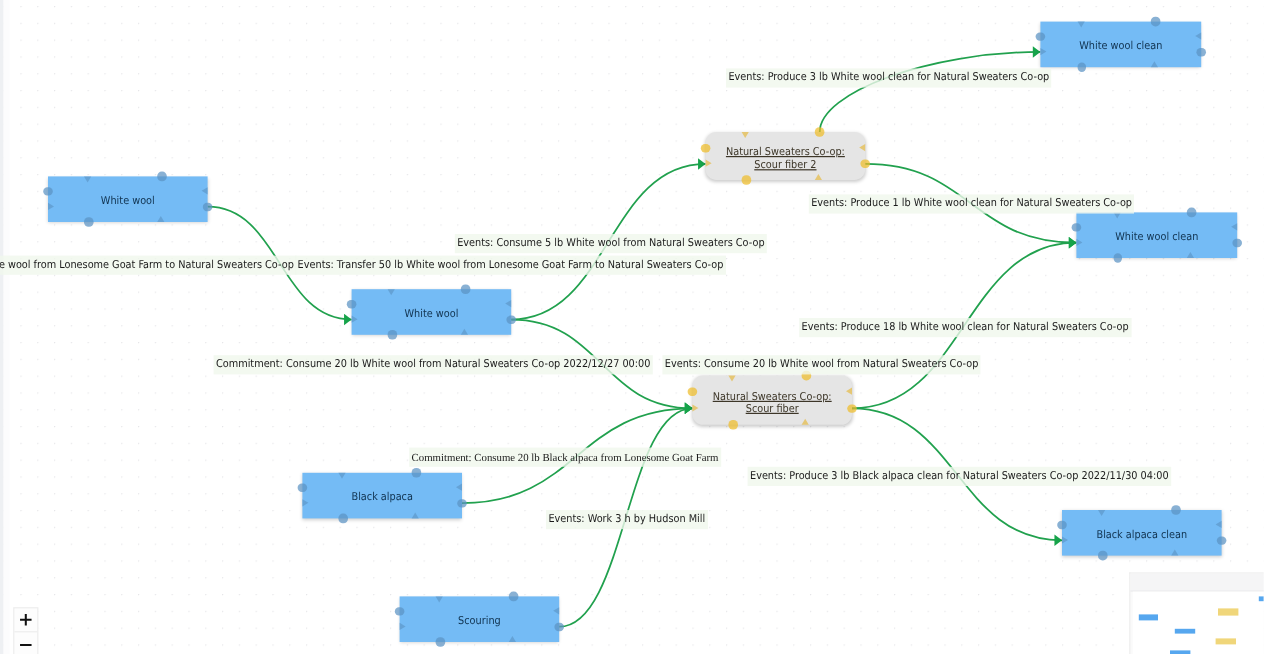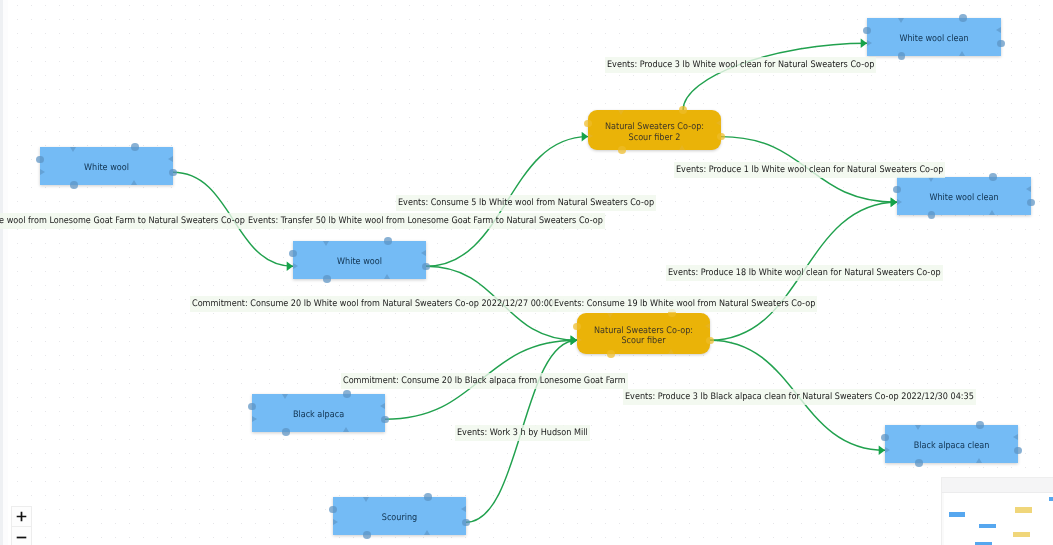--- a/index.html
+++ b/index.html
@@ -10,22 +10,22 @@
   #dotgrid{position:absolute;left:0;top:0;width:1053px;height:545px;
     background-image:radial-gradient(circle at 0.5px 0.5px, #e6e6e9 0.55px, rgba(255,255,255,0) 0.8px);
     background-size:14px 14px;background-position:3px 5px;}
   #leftrail{position:absolute;left:0;top:0;width:3px;height:545px;background:#eef0f3;}
   #leftrail2{position:absolute;left:3px;top:0;width:5px;height:545px;background:#fcfcfd;}
   svg#edges{position:absolute;left:0;top:0;width:1053px;height:545px;overflow:visible;}
   .node{position:absolute;box-sizing:border-box;display:flex;align-items:center;justify-content:center;
      text-align:center;line-height:10.5px;white-space:pre;}
   .node.resource{background:#74bbf5;color:#10324f;font-size:9px;padding-top:4.4px;
      box-shadow:0 1px 3px rgba(0,0,0,.20);}
-  .node.process{background:#eab308;color:#3d3628;font-size:9px;border-radius:9px;padding-top:5.6px;
-     box-shadow:0 1px 3px rgba(0,0,0,.20);}
+  .node.process{background:#e5e5e5;color:#3d3628;font-size:9px;border-radius:9px;padding-top:5.6px;
+     box-shadow:0 1px 3px rgba(0,0,0,.20);text-decoration:underline;}
   .handles{position:absolute;left:0;top:0;width:100%;height:100%;pointer-events:none;}
   .h-dot{position:absolute;width:7.5px;height:7.5px;border-radius:50%;opacity:.72;}
   .h-tri{position:absolute;width:0;height:0;opacity:.62;}
   .resource .h-dot{background:#5b93c4;}
   .process .h-dot{background:#eebd2a;}
   .elabel{position:absolute;font-size:9px;color:#1a1a1a;white-space:nowrap;
      background:rgba(240,248,236,0.80);padding:0 2px;height:16px;line-height:16px;box-sizing:border-box;}
   #controls{position:absolute;left:11px;top:506px;width:21px;background:#fdfdfd;
      border:1px solid #ededed;box-sizing:border-box;}
   #controls .cbtn{height:20px;display:flex;align-items:center;justify-content:center;
@@ -72,28 +72,28 @@
       <div class="node resource" style="left: 897px; top: 177px; width: 134px; height: 38px;"><span>White wool clean</span><div class="handles"><div class="h-dot" style="left: -3.75px; top: 8.98px;"></div><div class="h-dot" style="left: 92.06px; top: -3.75px;"></div><div class="h-dot" style="left: 130.25px; top: 21.52px;"></div><div class="h-dot" style="left: 30.688px; top: 34.25px;"></div><div class="h-tri" style="left: 0px; top: 21.77px; border-width: 3.5px 0px 3.5px 5px; border-style: solid; border-color: transparent transparent transparent rgb(91, 147, 196);"></div><div class="h-tri" style="left: 30.67px; top: 0px; border-width: 5px 3.5px 0px; border-style: solid; border-color: rgb(91, 147, 196) transparent transparent;"></div><div class="h-tri" style="left: 129px; top: 9.23px; border-width: 3.5px 5px 3.5px 0px; border-style: solid; border-color: transparent rgb(91, 147, 196) transparent transparent;"></div><div class="h-tri" style="left: 92.176px; top: 33px; border-width: 0px 3.5px 5px; border-style: solid; border-color: transparent transparent rgb(91, 147, 196);"></div></div></div>
       <div class="node process" style="left: 577px; top: 313px; width: 133px; height: 41px;"><span>Natural Sweaters Co-op:
 Scour fiber</span><div class="handles"><div class="h-dot" style="left: -3.75px; top: 9.985px;"></div><div class="h-dot" style="left: 91.345px; top: -3.75px;"></div><div class="h-dot" style="left: 129.25px; top: 23.515px;"></div><div class="h-dot" style="left: 30.431px; top: 37.25px;"></div><div class="h-tri" style="left: 0px; top: 23.765px; border-width: 3.5px 0px 3.5px 5px; border-style: solid; border-color: transparent transparent transparent rgb(229, 181, 46);"></div><div class="h-tri" style="left: 30.415px; top: 0px; border-width: 5px 3.5px 0px; border-style: solid; border-color: rgb(229, 181, 46) transparent transparent;"></div><div class="h-tri" style="left: 128px; top: 10.235px; border-width: 3.5px 5px 3.5px 0px; border-style: solid; border-color: transparent rgb(229, 181, 46) transparent transparent;"></div><div class="h-tri" style="left: 91.462px; top: 36px; border-width: 0px 3.5px 5px; border-style: solid; border-color: transparent transparent rgb(229, 181, 46);"></div></div></div>
       <div class="node resource" style="left: 252px; top: 394px; width: 133px; height: 38px;"><span>Black alpaca</span><div class="handles"><div class="h-dot" style="left: -3.75px; top: 8.98px;"></div><div class="h-dot" style="left: 91.345px; top: -3.75px;"></div><div class="h-dot" style="left: 129.25px; top: 21.52px;"></div><div class="h-dot" style="left: 30.431px; top: 34.25px;"></div><div class="h-tri" style="left: 0px; top: 21.77px; border-width: 3.5px 0px 3.5px 5px; border-style: solid; border-color: transparent transparent transparent rgb(91, 147, 196);"></div><div class="h-tri" style="left: 30.415px; top: 0px; border-width: 5px 3.5px 0px; border-style: solid; border-color: rgb(91, 147, 196) transparent transparent;"></div><div class="h-tri" style="left: 128px; top: 9.23px; border-width: 3.5px 5px 3.5px 0px; border-style: solid; border-color: transparent rgb(91, 147, 196) transparent transparent;"></div><div class="h-tri" style="left: 91.462px; top: 33px; border-width: 0px 3.5px 5px; border-style: solid; border-color: transparent transparent rgb(91, 147, 196);"></div></div></div>
       <div class="node resource" style="left: 333px; top: 497px; width: 133px; height: 38px;"><span>Scouring</span><div class="handles"><div class="h-dot" style="left: -3.75px; top: 8.98px;"></div><div class="h-dot" style="left: 91.345px; top: -3.75px;"></div><div class="h-dot" style="left: 129.25px; top: 21.52px;"></div><div class="h-dot" style="left: 30.431px; top: 34.25px;"></div><div class="h-tri" style="left: 0px; top: 21.77px; border-width: 3.5px 0px 3.5px 5px; border-style: solid; border-color: transparent transparent transparent rgb(91, 147, 196);"></div><div class="h-tri" style="left: 30.415px; top: 0px; border-width: 5px 3.5px 0px; border-style: solid; border-color: rgb(91, 147, 196) transparent transparent;"></div><div class="h-tri" style="left: 128px; top: 9.23px; border-width: 3.5px 5px 3.5px 0px; border-style: solid; border-color: transparent rgb(91, 147, 196) transparent transparent;"></div><div class="h-tri" style="left: 91.462px; top: 33px; border-width: 0px 3.5px 5px; border-style: solid; border-color: transparent transparent rgb(91, 147, 196);"></div></div></div>
       <div class="node resource" style="left: 885px; top: 425px; width: 133px; height: 38px;"><span>Black alpaca clean</span><div class="handles"><div class="h-dot" style="left: -3.75px; top: 8.98px;"></div><div class="h-dot" style="left: 91.345px; top: -3.75px;"></div><div class="h-dot" style="left: 129.25px; top: 21.52px;"></div><div class="h-dot" style="left: 30.431px; top: 34.25px;"></div><div class="h-tri" style="left: 0px; top: 21.77px; border-width: 3.5px 0px 3.5px 5px; border-style: solid; border-color: transparent transparent transparent rgb(91, 147, 196);"></div><div class="h-tri" style="left: 30.415px; top: 0px; border-width: 5px 3.5px 0px; border-style: solid; border-color: rgb(91, 147, 196) transparent transparent;"></div><div class="h-tri" style="left: 128px; top: 9.23px; border-width: 3.5px 5px 3.5px 0px; border-style: solid; border-color: transparent rgb(91, 147, 196) transparent transparent;"></div><div class="h-tri" style="left: 91.462px; top: 33px; border-width: 0px 3.5px 5px; border-style: solid; border-color: transparent transparent rgb(91, 147, 196);"></div></div></div>
     </div>
   <div id="labellayer">
       <div class="elabel" style="left: -112px; top: 213px;">Events: Transfer 50 lb White wool from Lonesome Goat Farm to Natural Sweaters Co-op</div>
       <div class="elabel" style="left: 246px; top: 213px;">Events: Transfer 50 lb White wool from Lonesome Goat Farm to Natural Sweaters Co-op</div>
-      <div class="elabel" style="left: 396px; top: 195px; text-align: center;">Events: Consume 5 lb White wool from Natural Sweaters Co-op</div>
+      <div class="elabel" style="left: 379px; top: 195px; text-align: center;">Events: Consume 5 lb White wool from Natural Sweaters Co-op</div>
       <div class="elabel" style="left: 605px; top: 57px;">Events: Produce 3 lb White wool clean for Natural Sweaters Co-op</div>
       <div class="elabel" style="left: 674px; top: 162px;">Events: Produce 1 lb White wool clean for Natural Sweaters Co-op</div>
       <div class="elabel" style="left: 666px; top: 265px;">Events: Produce 18 lb White wool clean for Natural Sweaters Co-op</div>
-      <div class="elabel" style="left: 190px; top: 296px;">Commitment: Consume 20 lb White wool from Natural Sweaters Co-op 2022/12/27 00:00</div>
-      <div class="elabel" style="left: 552px; top: 296px;">Events: Consume 19 lb White wool from Natural Sweaters Co-op</div>
-      <div class="elabel" style="left: 341px; top: 373px;">Commitment: Consume 20 lb Black alpaca from Lonesome Goat Farm</div>
-      <div class="elabel" style="left: 623px; top: 389px;">Events: Produce 3 lb Black alpaca clean for Natural Sweaters Co-op 2022/12/30 04:35</div>
+      <div class="elabel" style="left: 178px; top: 296px;">Commitment: Consume 20 lb White wool from Natural Sweaters Co-op 2022/12/27 00:00</div>
+      <div class="elabel" style="left: 552px; top: 296px;">Events: Consume 20 lb White wool from Natural Sweaters Co-op</div>
+      <div class="elabel" style="left: 341px; top: 373px; font-family: Liberation Serif, serif;">Commitment: Consume 20 lb Black alpaca from Lonesome Goat Farm</div>
+      <div class="elabel" style="left: 623px; top: 389px;">Events: Produce 3 lb Black alpaca clean for Natural Sweaters Co-op 2022/11/30 04:00</div>
       <div class="elabel" style="left: 455px; top: 425px;">Events: Work 3 h by Hudson Mill</div>
     </div>
 
   <div id="controls">
     <div class="cbtn">
       <svg width="11" height="11" viewBox="0 0 11 11">
         <path d="M5.5 0.7 L5.5 10.3 M0.7 5.5 L10.3 5.5" stroke="#111" stroke-width="1.7"></path>
       </svg>
     </div>
     <div class="cbtn" style="border-bottom:none">

